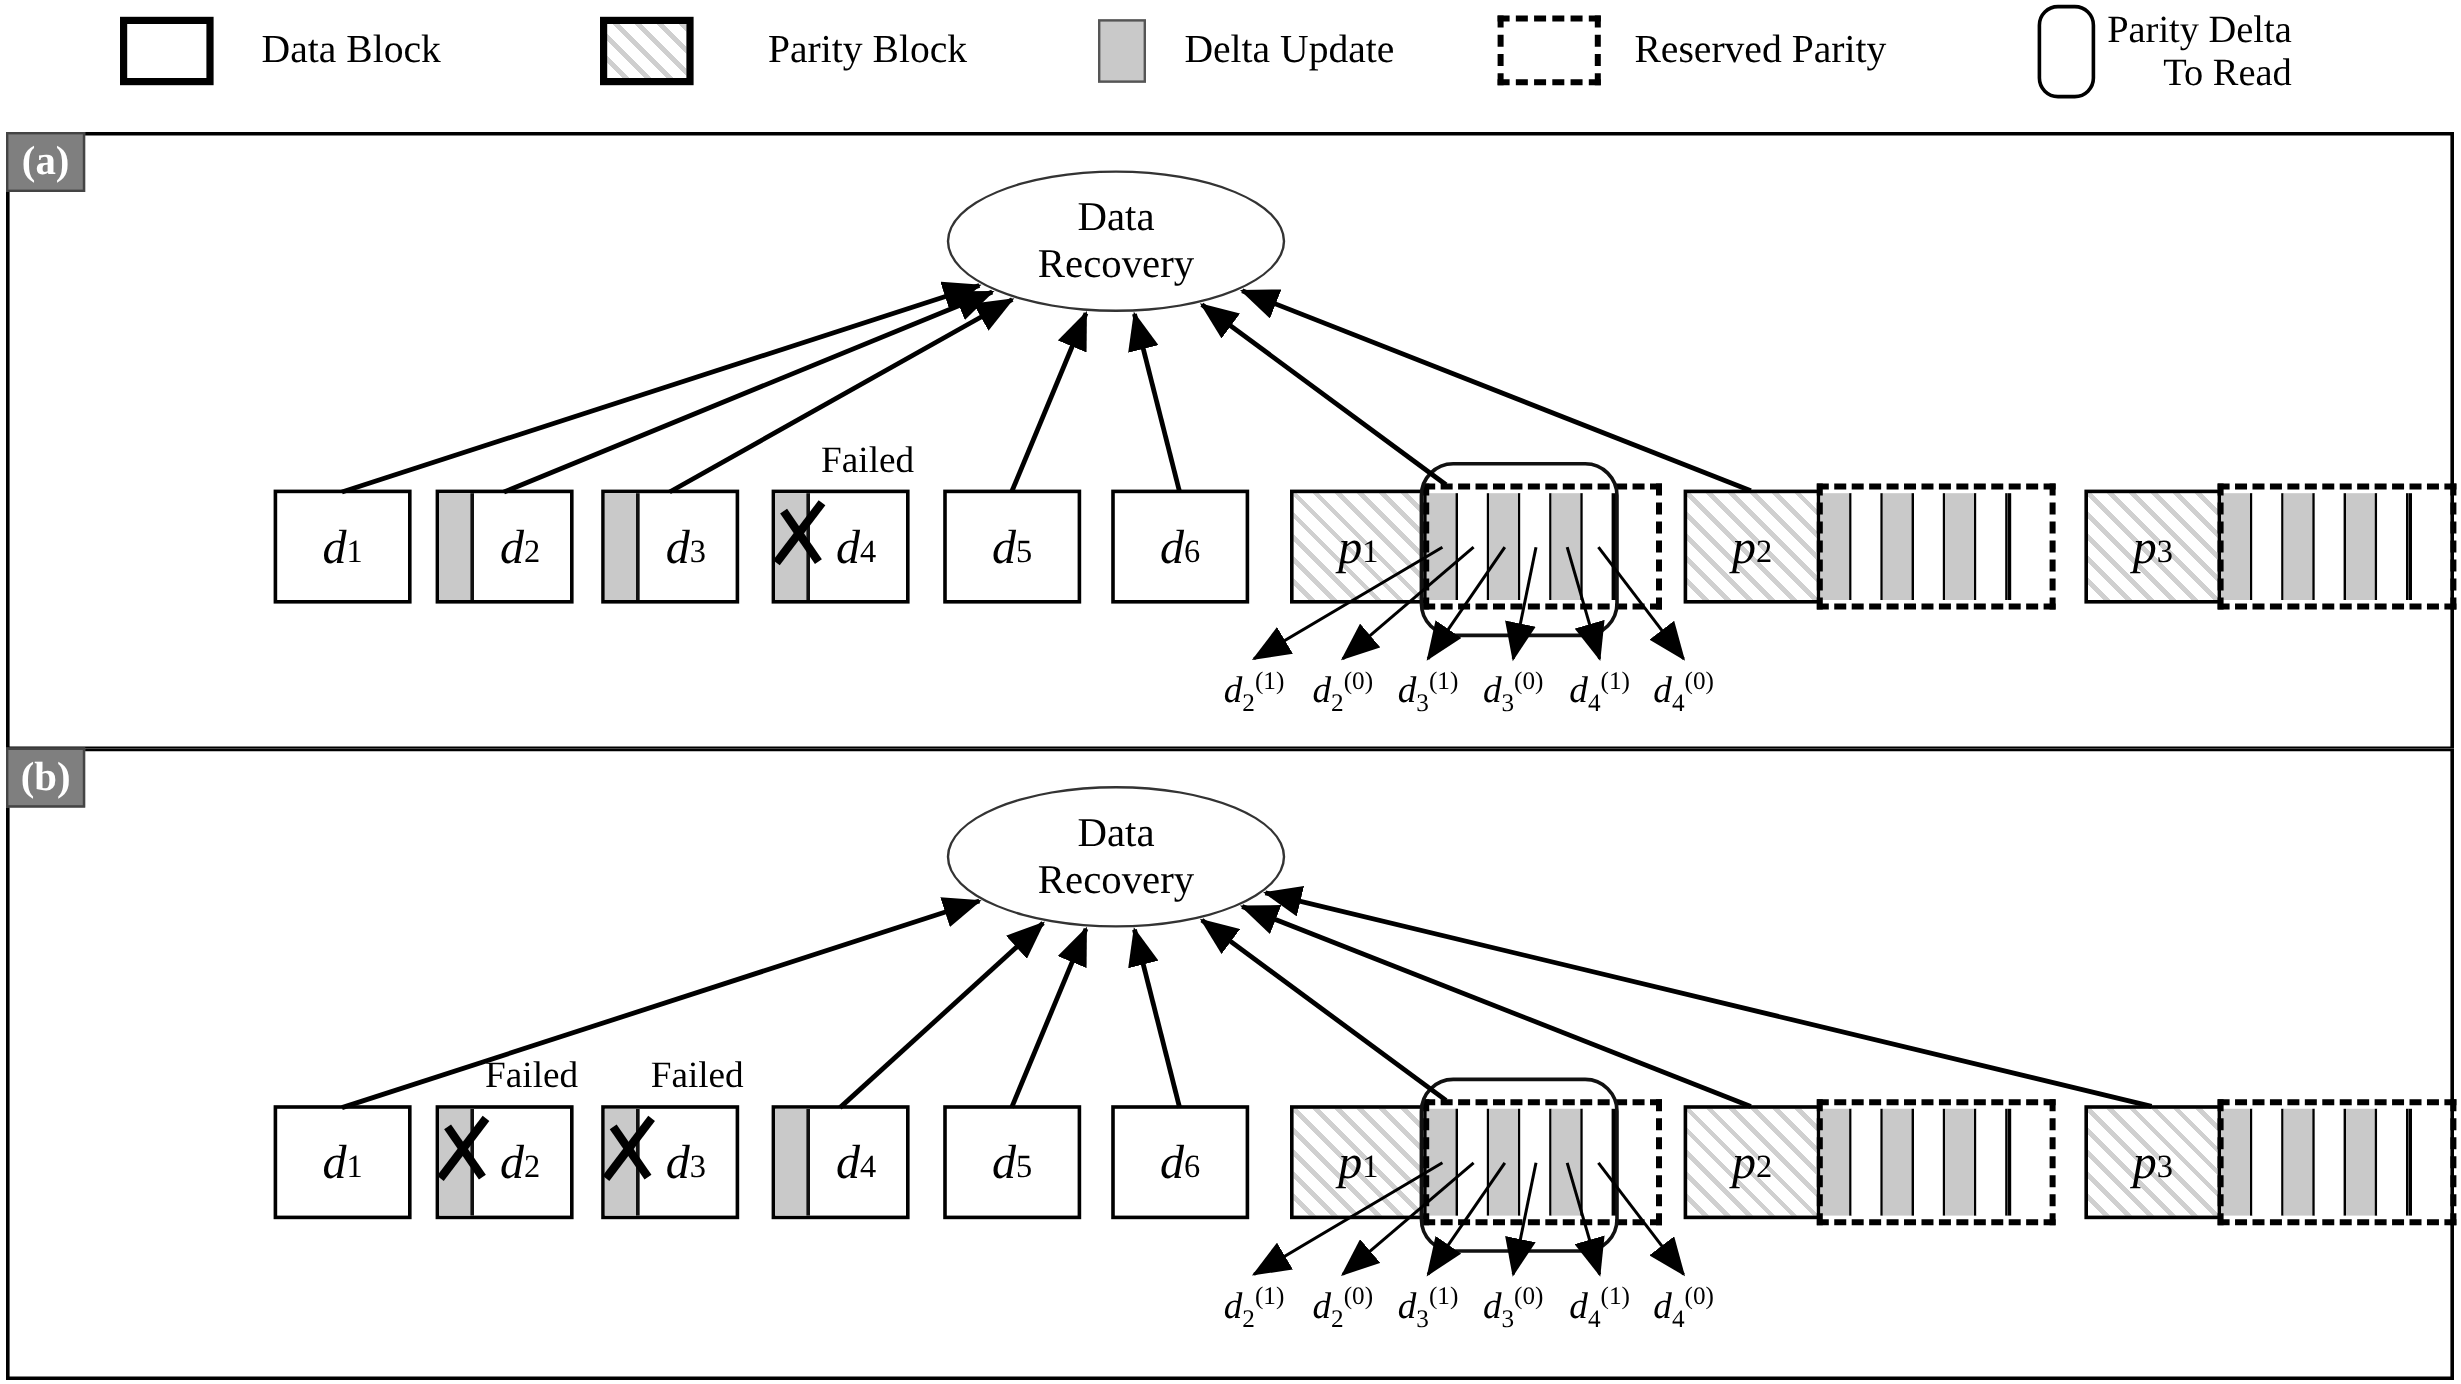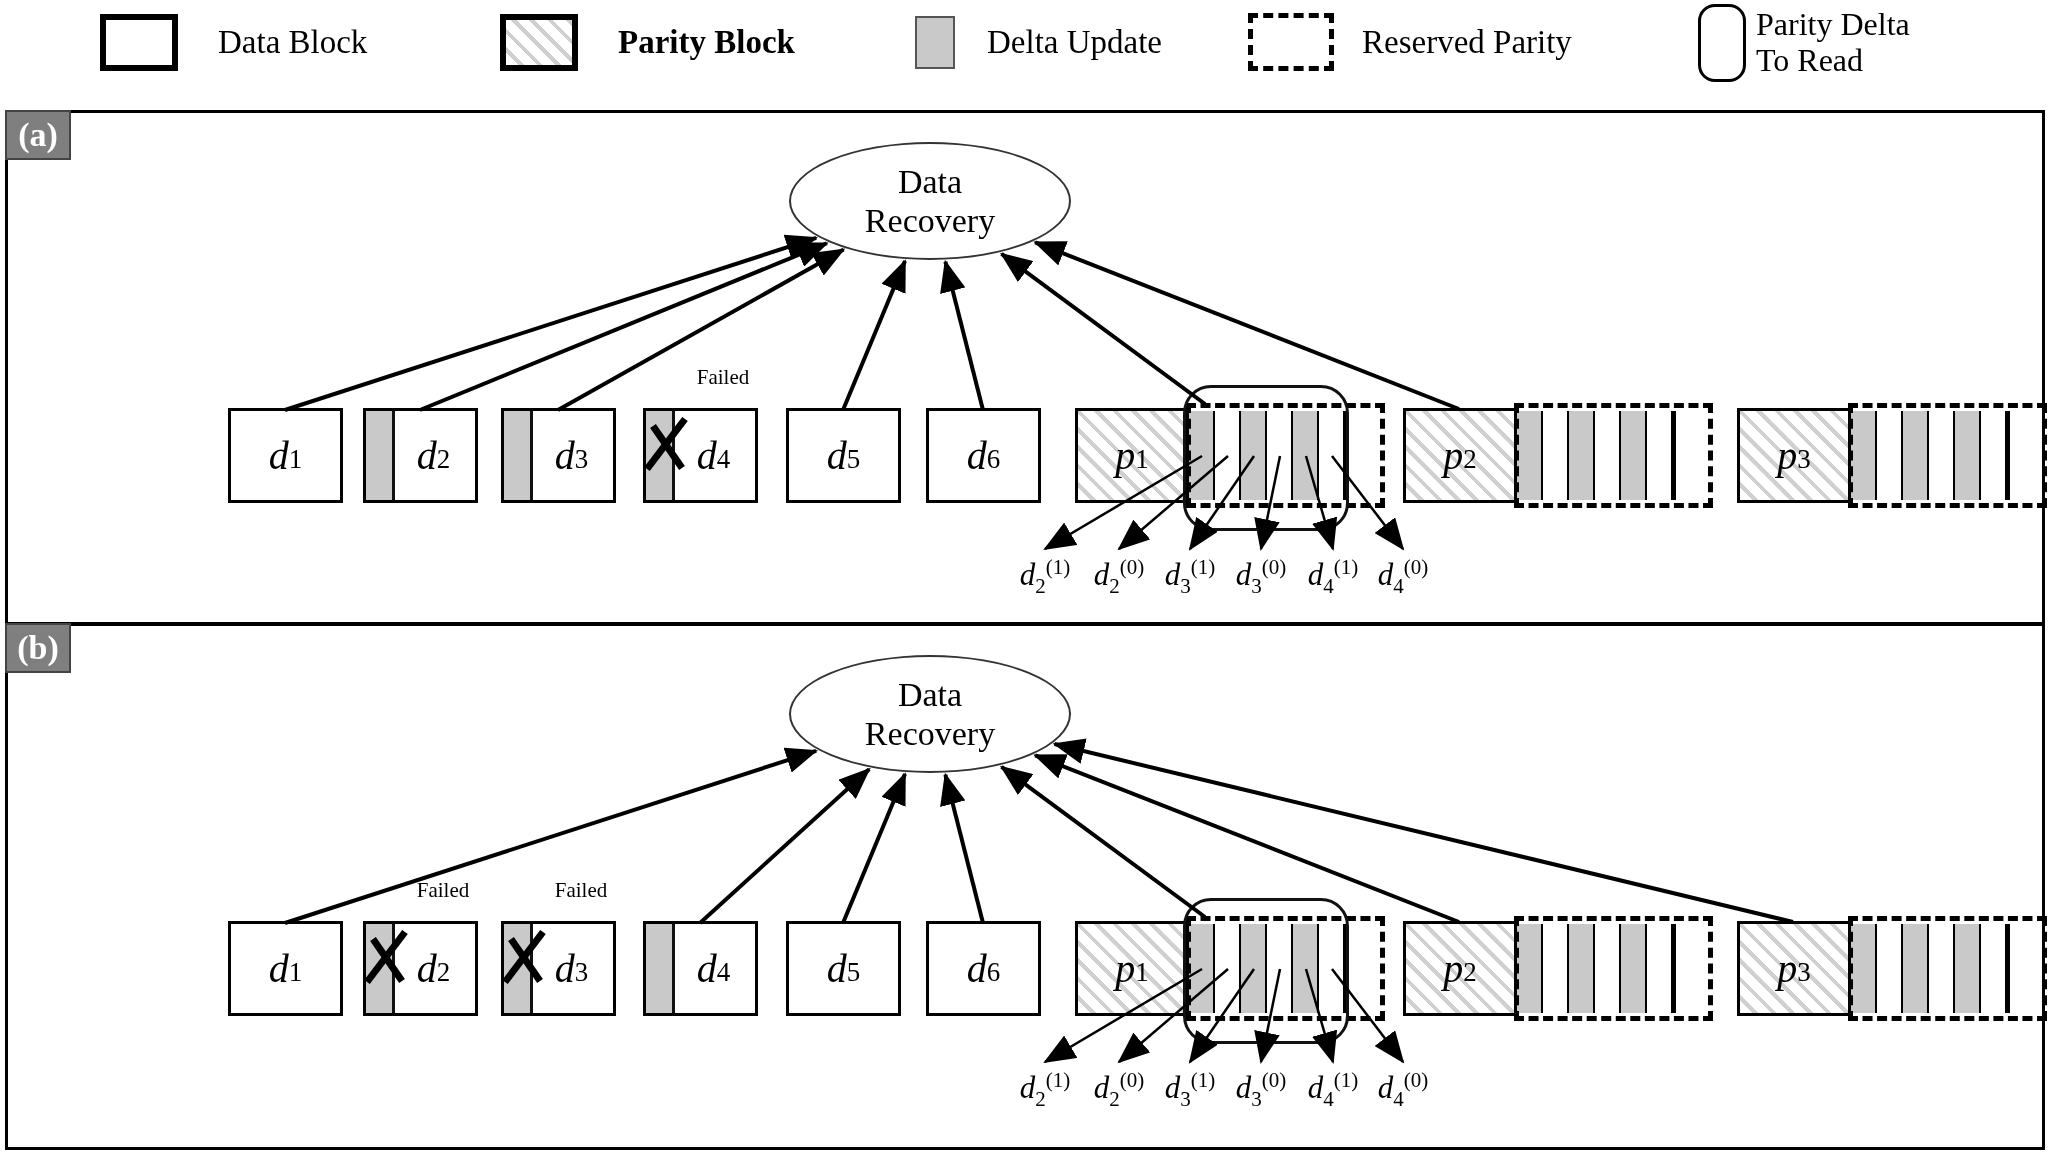--- a/index.html
+++ b/index.html
@@ -1,19 +1,19 @@
 <!DOCTYPE html>
 <html><head>
 <meta charset="utf-8">
 <style>
   html,body{margin:0;padding:0;background:#fff;}
   .figure{position:relative;width:2051px;height:1153px;background:#fff;
           font-family:"Liberation Serif","DejaVu Serif",serif;color:#000;overflow:hidden;}
   
-  .legend-item{position:absolute;display:flex;align-items:center;}
+  .legend-item{position:absolute;display:flex;align-items:center;text-align:right;}
   .legend-label{font-size:33px;white-space:nowrap;}
   .sw{box-sizing:border-box;display:inline-block;background:#fff;}
   .sw-data{width:78px;height:57px;border:6px solid #000;}
   .sw-parity{width:78px;height:57px;border:6px solid #000;
      background:repeating-linear-gradient(45deg,#fff 0 9px,#cfcfcf 9px 13px);}
   .sw-update{width:40px;height:53px;border:2px solid #555;background:#c9c9c9;}
   .sw-reserved{width:86px;height:58px;border:5px dashed #000;}
   .sw-delta{width:48px;height:78px;border:3px solid #000;border-radius:17px;}
   .two-line{font-size:32px;line-height:1.12;}
   
@@ -34,39 +34,39 @@
      justify-content:center;font-style:italic;font-size:40px;}
   .blk-label sub{font-size:27px;font-style:normal;transform:translateY(4px);}
   .strip{position:absolute;left:0;top:0;bottom:0;width:26px;background:#c9c9c9;
      border-right:3px solid #111;}
   .hatch{position:absolute;box-sizing:border-box;border:3px solid #000;z-index:2;
      background:repeating-linear-gradient(45deg,#fff 0 9px,#d0d0d0 9px 13px);}
   .stripes{position:absolute;display:flex;z-index:2;border-right:3px solid #000;box-sizing:border-box;}
   .stripe{box-sizing:border-box;border-right:2px solid #000;height:100%;}
   .dashedbox{position:absolute;box-sizing:border-box;border:5px dashed #000;z-index:3;}
   .toread{position:absolute;box-sizing:border-box;border:3px solid #111;border-radius:28px;z-index:4;}
-  .failed{position:absolute;font-size:21px;z-index:6;transform:translateX(-50%);white-space:nowrap;}
+  .failed{position:absolute;font-size:31px;z-index:6;transform:translateX(-50%);white-space:nowrap;}
   .dlabel{position:absolute;font-style:italic;font-size:31px;z-index:6;transform:translateX(-50%);white-space:nowrap;}
   .dlabel sub{font-size:21px;font-style:normal;}
   .dlabel sup{font-size:21px;font-style:normal;}
   .arrows{position:absolute;inset:0;z-index:5;pointer-events:none;}
 </style>
 </head>
 <body>
 
 <div class="figure">
 
   <div>
     <div class="legend-item" style="left:100px;top:14px;">
       <span class="sw sw-data"></span>
       <span class="legend-label" style="margin-left:40px;">Data Block</span>
     </div>
     <div class="legend-item" style="left:500px;top:14px;">
       <span class="sw sw-parity"></span>
-      <span class="legend-label" style="margin-left:40px;font-weight:bold;">Parity Block</span>
+      <span class="legend-label" style="margin-left:62px;">Parity Block</span>
     </div>
     <div class="legend-item" style="left:915px;top:16px;">
       <span class="sw sw-update"></span>
       <span class="legend-label" style="margin-left:32px;">Delta Update</span>
     </div>
     <div class="legend-item" style="left:1248px;top:13px;">
       <span class="sw sw-reserved"></span>
       <span class="legend-label" style="margin-left:28px;">Reserved Parity</span>
     </div>
     <div class="legend-item" style="left:1698px;top:4px;">

